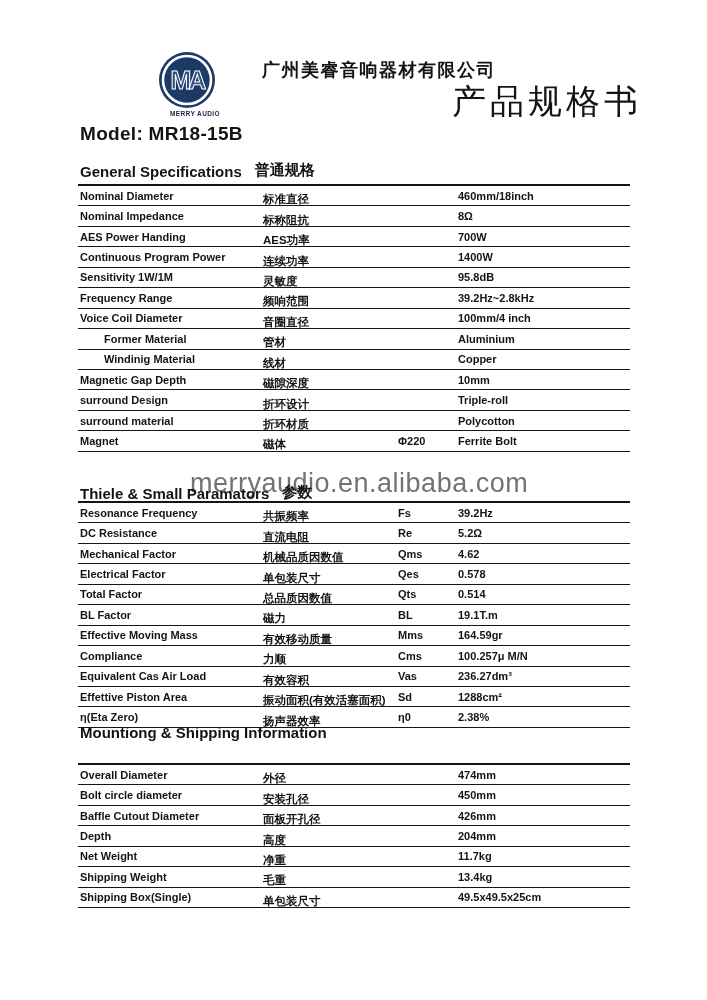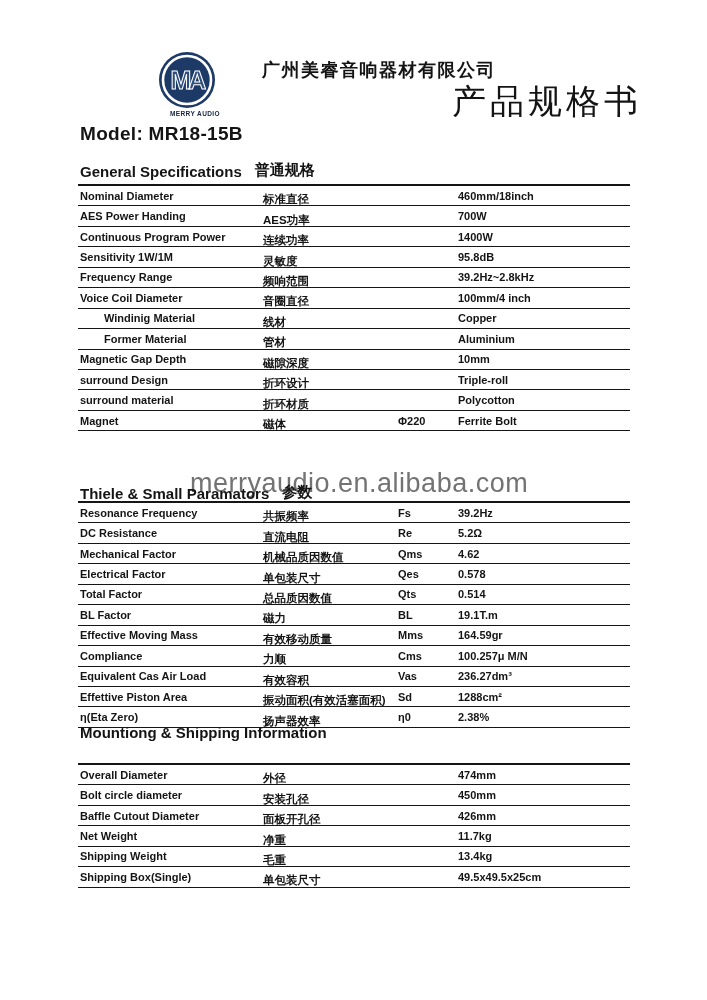--- a/index.html
+++ b/index.html
@@ -61,20 +61,26 @@
     <span class="zh">普通规格</span>
   </div>
   <div class="stable" style="top:184px">
       <div class="trow">
         <span class="cell c-en">Nominal Diameter</span>
         <span class="cell c-zh">标准直径</span>
         <span class="cell c-sym"></span>
         <span class="cell c-val">460mm/18inch</span>
       </div>
       <div class="trow">
+        <span class="cell c-en">Nominal Impedance</span>
+        <span class="cell c-zh">标称阻抗</span>
+        <span class="cell c-sym"></span>
+        <span class="cell c-val">8Ω</span>
+      </div>
+      <div class="trow">
         <span class="cell c-en">AES Power Handing</span>
         <span class="cell c-zh">AES功率</span>
         <span class="cell c-sym"></span>
         <span class="cell c-val">700W</span>
       </div>
       <div class="trow">
         <span class="cell c-en">Continuous Program Power</span>
         <span class="cell c-zh">连续功率</span>
         <span class="cell c-sym"></span>
         <span class="cell c-val">1400W</span>
@@ -91,30 +97,30 @@
         <span class="cell c-sym"></span>
         <span class="cell c-val">39.2Hz~2.8kHz</span>
       </div>
       <div class="trow">
         <span class="cell c-en">Voice Coil Diameter</span>
         <span class="cell c-zh">音圈直径</span>
         <span class="cell c-sym"></span>
         <span class="cell c-val">100mm/4 inch</span>
       </div>
       <div class="trow">
+        <span class="cell c-en indent">Former Material</span>
+        <span class="cell c-zh">管材</span>
+        <span class="cell c-sym"></span>
+        <span class="cell c-val">Aluminium</span>
+      </div>
+      <div class="trow">
         <span class="cell c-en indent">Windinig Material</span>
         <span class="cell c-zh">线材</span>
         <span class="cell c-sym"></span>
         <span class="cell c-val">Copper</span>
-      </div>
-      <div class="trow">
-        <span class="cell c-en indent">Former Material</span>
-        <span class="cell c-zh">管材</span>
-        <span class="cell c-sym"></span>
-        <span class="cell c-val">Aluminium</span>
       </div>
       <div class="trow">
         <span class="cell c-en">Magnetic Gap Depth</span>
         <span class="cell c-zh">磁隙深度</span>
         <span class="cell c-sym"></span>
         <span class="cell c-val">10mm</span>
       </div>
       <div class="trow">
         <span class="cell c-en">surround Design</span>
         <span class="cell c-zh">折环设计</span>
@@ -225,20 +231,26 @@
         <span class="cell c-sym"></span>
         <span class="cell c-val">450mm</span>
       </div>
       <div class="trow">
         <span class="cell c-en">Baffle Cutout Diameter</span>
         <span class="cell c-zh">面板开孔径</span>
         <span class="cell c-sym"></span>
         <span class="cell c-val">426mm</span>
       </div>
       <div class="trow">
+        <span class="cell c-en">Depth</span>
+        <span class="cell c-zh">高度</span>
+        <span class="cell c-sym"></span>
+        <span class="cell c-val">204mm</span>
+      </div>
+      <div class="trow">
         <span class="cell c-en">Net Weight</span>
         <span class="cell c-zh">净重</span>
         <span class="cell c-sym"></span>
         <span class="cell c-val">11.7kg</span>
       </div>
       <div class="trow">
         <span class="cell c-en">Shipping Weight</span>
         <span class="cell c-zh">毛重</span>
         <span class="cell c-sym"></span>
         <span class="cell c-val">13.4kg</span>

